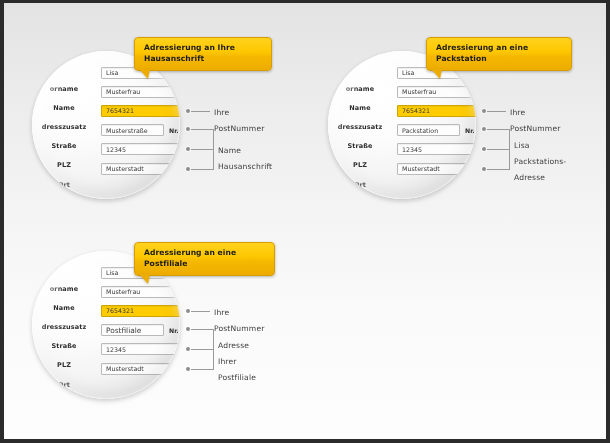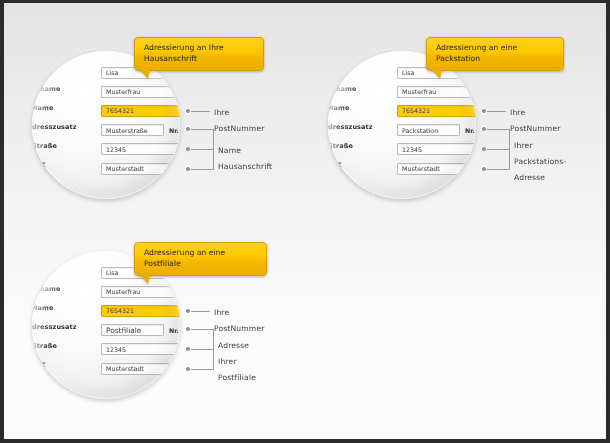--- a/index.html
+++ b/index.html
@@ -30,21 +30,21 @@
   .lens::after{
     content:"";position:absolute;inset:0;border-radius:50%;
     box-shadow:inset -6px -8px 16px rgba(0,0,0,.055), inset 5px 6px 14px rgba(255,255,255,.85);
     pointer-events:none;
   }
 
   
   .form{position:absolute;left:0;top:12px;width:190px;}
   .row{position:relative;height:19.2px;display:flex;align-items:center;}
   .lbl{
-    width:64px;text-align:left;padding-right:5px;
+    width:64px;text-align:center;padding-right:5px;
     font-size:6.5px;font-weight:bold;color:#2d2d2d;
     white-space:nowrap;letter-spacing:.1px;margin-top:32px;
   }
   .fld{
     height:12px;background:#fdfdfd;
     border:1px solid #b9b9b9;border-radius:1px;
     box-shadow:inset 0 1px 1px rgba(0,0,0,.06);
     display:flex;align-items:center;
     padding-left:4px;font-size:6.3px;color:#3a3a3a;
     box-sizing:border-box;white-space:nowrap;
@@ -57,22 +57,22 @@
     padding:0 3px 0 5px;white-space:nowrap;
   }
   .fld.big{font-size:7.4px;}
 
   
   .callout{
     position:absolute;z-index:6;
     background:linear-gradient(to bottom,#ffd21e 0%,#fdc800 42%,#f5b800 58%,#ecac00 100%);
     border:1px solid #d69c00;border-radius:4px;
     box-shadow:0 1px 3px rgba(0,0,0,.28);
-    padding:5px 9px 6px 9px;
-    font-size:7.6px;font-weight:normal;color:#1c1c1c;
+    padding:5px 17px 6px 9px;
+    font-size:7.6px;font-weight:bold;color:#1c1c1c;
     line-height:10.5px;white-space:pre-line;letter-spacing:.05px;
   }
   .callout .tail{
     position:absolute;left:4px;bottom:-9px;
     width:0;height:0;
     border-left:9px solid transparent;
     border-right:2px solid transparent;
     border-top:10px solid #ecac00;
     filter:drop-shadow(0 1px 1px rgba(0,0,0,.18));
   }
@@ -201,21 +201,21 @@
     <span class="hline" style="left:11px;top:12px;width:19px;"></span>
     <span class="atext" style="left:34px;top:6px;">Ihre PostNummer</span>
 
     <span class="dot" style="left:6px;top:28px;"></span>
     <span class="hline" style="left:11px;top:30px;width:23px;"></span>
     <span class="dot" style="left:6px;top:48px;"></span>
     <span class="hline" style="left:11px;top:50px;width:23px;"></span>
     <span class="dot" style="left:6px;top:68px;"></span>
     <span class="hline" style="left:11px;top:70px;width:23px;"></span>
     <span class="vline" style="left:33px;top:30px;height:41px;"></span>
-    <span class="atext" style="left:38px;top:39px;">Ihrer Packstations-
+    <span class="atext" style="left:38px;top:39px;">Lisa Packstations-
 Adresse</span>
   </div>
 
   <div class="panel" style="left:28px;top:248px;">
     <div class="lens">
       <div class="form">
 
         <div class="row">
           <div class="lbl">orname</div>
           <div class="fld wide">Lisa</div>

